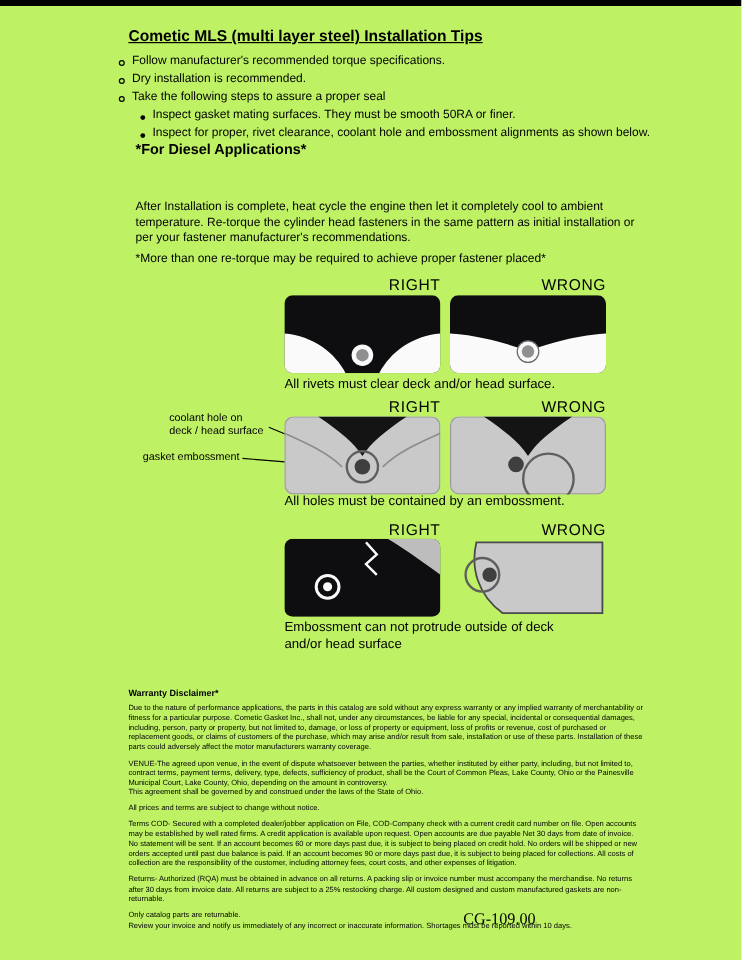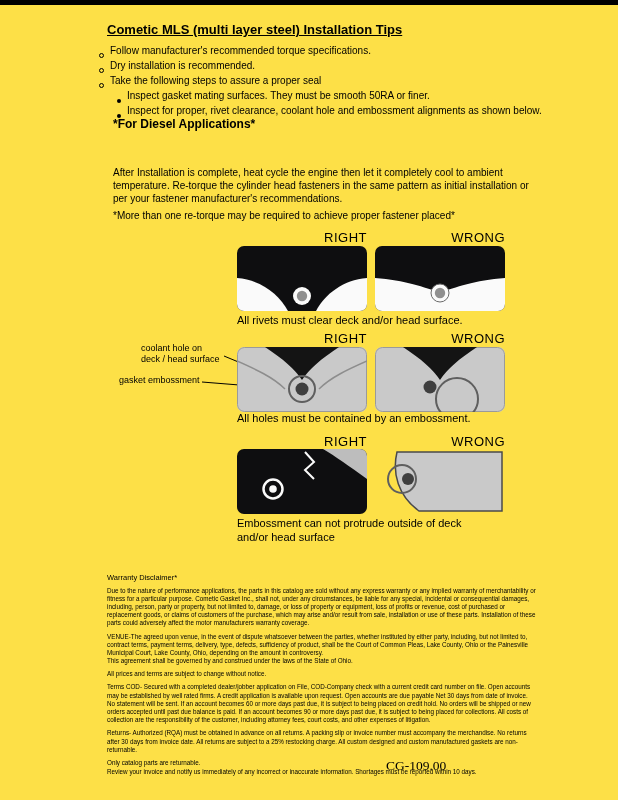--- a/index.html
+++ b/index.html
@@ -1,45 +1,45 @@
 <!DOCTYPE html>
 <html><head>
 <meta charset="utf-8">
 <style>
   * { margin:0; padding:0; box-sizing:border-box; }
   html, body { background:#ffffff; }
   .page {
-    position:relative; width:618px; height:800px; background:#fde047;
+    position:relative; width:618px; height:800px; background:#bef264;
     font-family:"Liberation Sans", sans-serif; color:#000; overflow:hidden;
   }
   .top-rule { position:absolute; top:0; left:0; width:618px; height:5px; background:#000; }
 
   .title { position:absolute; top:22px; left:107px; font-size:13px; font-weight:bold; text-decoration:underline; }
 
   .bullets { position:absolute; top:45px; left:99px; width:450px; font-size:10px; line-height:1.25; }
-  .bullet-row { display:flex; align-items:flex-end; margin-bottom:2.5px; }
+  .bullet-row { display:flex; align-items:center; margin-bottom:2.5px; }
   .bullet-row.sub { margin-left:18px; }
   .marker { flex:0 0 auto; width:5px; height:5px; border:1px solid #000; border-radius:50%; margin:3px 6px 0 0; background:transparent; }
   .bullet-row.sub .marker { width:4px; height:4px; background:#000; border:none; margin-top:3.5px; }
 
   .diesel-heading { position:absolute; top:117px; left:113px; font-size:12px; font-weight:bold; }
   .para { position:absolute; left:113px; width:424px; font-size:10px; line-height:1.32; }
   .para1 { top:136px; }
   .para2 { top:166px; }
   .note { position:absolute; top:210px; left:113px; font-size:10px; }
 
   .dg-label { position:absolute; width:130px; text-align:right; font-size:13px; letter-spacing:0.5px; }
   .dg-box { position:absolute; width:130px; height:65px; }
   .dg-caption { position:absolute; left:237px; font-size:11px; white-space:pre-line; line-height:1.25; }
 
   .callout { position:absolute; font-size:9px; line-height:1.2; white-space:pre-line; }
   .callout-lines { position:absolute; }
 
   .warranty { position:absolute; top:573px; left:107px; width:430px; font-size:6.3px; line-height:1.3; }
-  .warranty .w-heading { font-size:7.5px; font-weight:normal; margin-bottom:4px; }
+  .warranty .w-heading { font-size:7.5px; font-weight:bold; margin-bottom:4px; }
   .warranty p { margin-bottom:5px; white-space:pre-line; }
 
   .footer-code { position:absolute; top:758px; left:386px; font-size:13.5px;font-family:Liberation Serif, serif; }
 </style>
 </head>
 <body>
 
 <div class="page">
   <div class="top-rule"></div>
 

